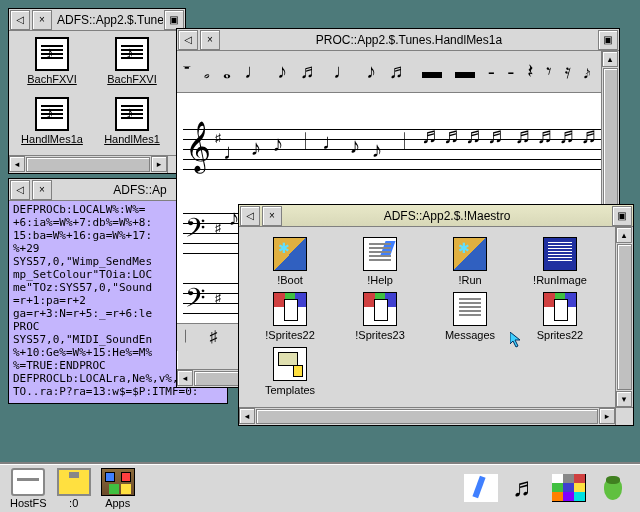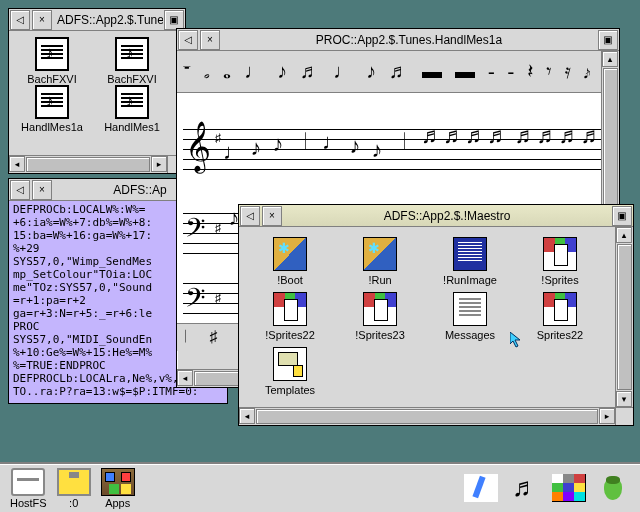--- a/index.html
+++ b/index.html
@@ -38,21 +38,21 @@
   }
   .tb-title { flex: 1; text-align: center; padding: 0 4px; white-space: nowrap; overflow: hidden; }
   .win-body { position: relative; background: #d8d8d8; overflow: hidden; }
   .scrollbar-v { position: absolute; right: 0; top: 22px; bottom: 18px; width: 18px; background: #d8d8d8; border-left: 1px solid #808080; }
   .scrollbar-h { position: absolute; left: 0; right: 18px; bottom: 0; height: 18px; background: #d8d8d8; border-top: 1px solid #808080; }
   .sb-btn { width: 16px; height: 16px; border: 1px solid #808080; background: #d8d8d8; box-shadow: inset 1px 1px 0 #fff; position: absolute; display:flex; align-items:center; justify-content:center; font-size:9px;}
   .sb-track { position: absolute; background: #c0c0c0; border: 1px solid #808080; box-shadow: inset 1px 1px 0 #fff;}
   .corner { position: absolute; right:0; bottom:0; width:18px; height:18px; border-left:1px solid #808080; border-top:1px solid #808080; background:#d8d8d8;}
 
   
-  .filer-grid { padding: 6px 4px; display: grid; grid-template-columns: repeat(2, 78px); gap: 0 2px; }
+  .filer-grid { padding: 6px 4px; display: grid; grid-template-columns: repeat(2, 78px); gap: 12px 2px; text-decoration: underline; }
   .filer-item { text-align: center; font-size: 11px; }
   .filer-icon {
     width: 34px; height: 34px; margin: 0 auto 2px;
     border: 2px solid #000; background: #fff;
     position: relative;
   }
   .filer-icon::before {
     content:""; position:absolute; left:4px; top:6px; right:4px; height:2px; background:#000;
     box-shadow: 0 4px 0 #000, 0 8px 0 #000, 0 12px 0 #000;
   }
@@ -269,30 +269,30 @@
     <div class="tb-title">ADFS::App2.$.!Maestro</div>
     <div class="tb-btn">▣</div>
   </div>
   <div class="win-body" style="height:180px;">
     <div class="maestro-grid" id="maestro-grid">
         <div class="mf-item">
           <div class="mf-icon run"></div>
           <div>!Boot</div>
         </div>
         <div class="mf-item">
+          <div class="mf-icon help"></div>
+          <div>!Help</div>
+        </div>
+        <div class="mf-item">
           <div class="mf-icon run"></div>
           <div>!Run</div>
         </div>
         <div class="mf-item">
           <div class="mf-icon runimg"></div>
           <div>!RunImage</div>
-        </div>
-        <div class="mf-item">
-          <div class="mf-icon sprites"></div>
-          <div>!Sprites</div>
         </div>
         <div class="mf-item">
           <div class="mf-icon sprites"></div>
           <div>!Sprites22</div>
         </div>
         <div class="mf-item">
           <div class="mf-icon sprites"></div>
           <div>!Sprites23</div>
         </div>
         <div class="mf-item">

